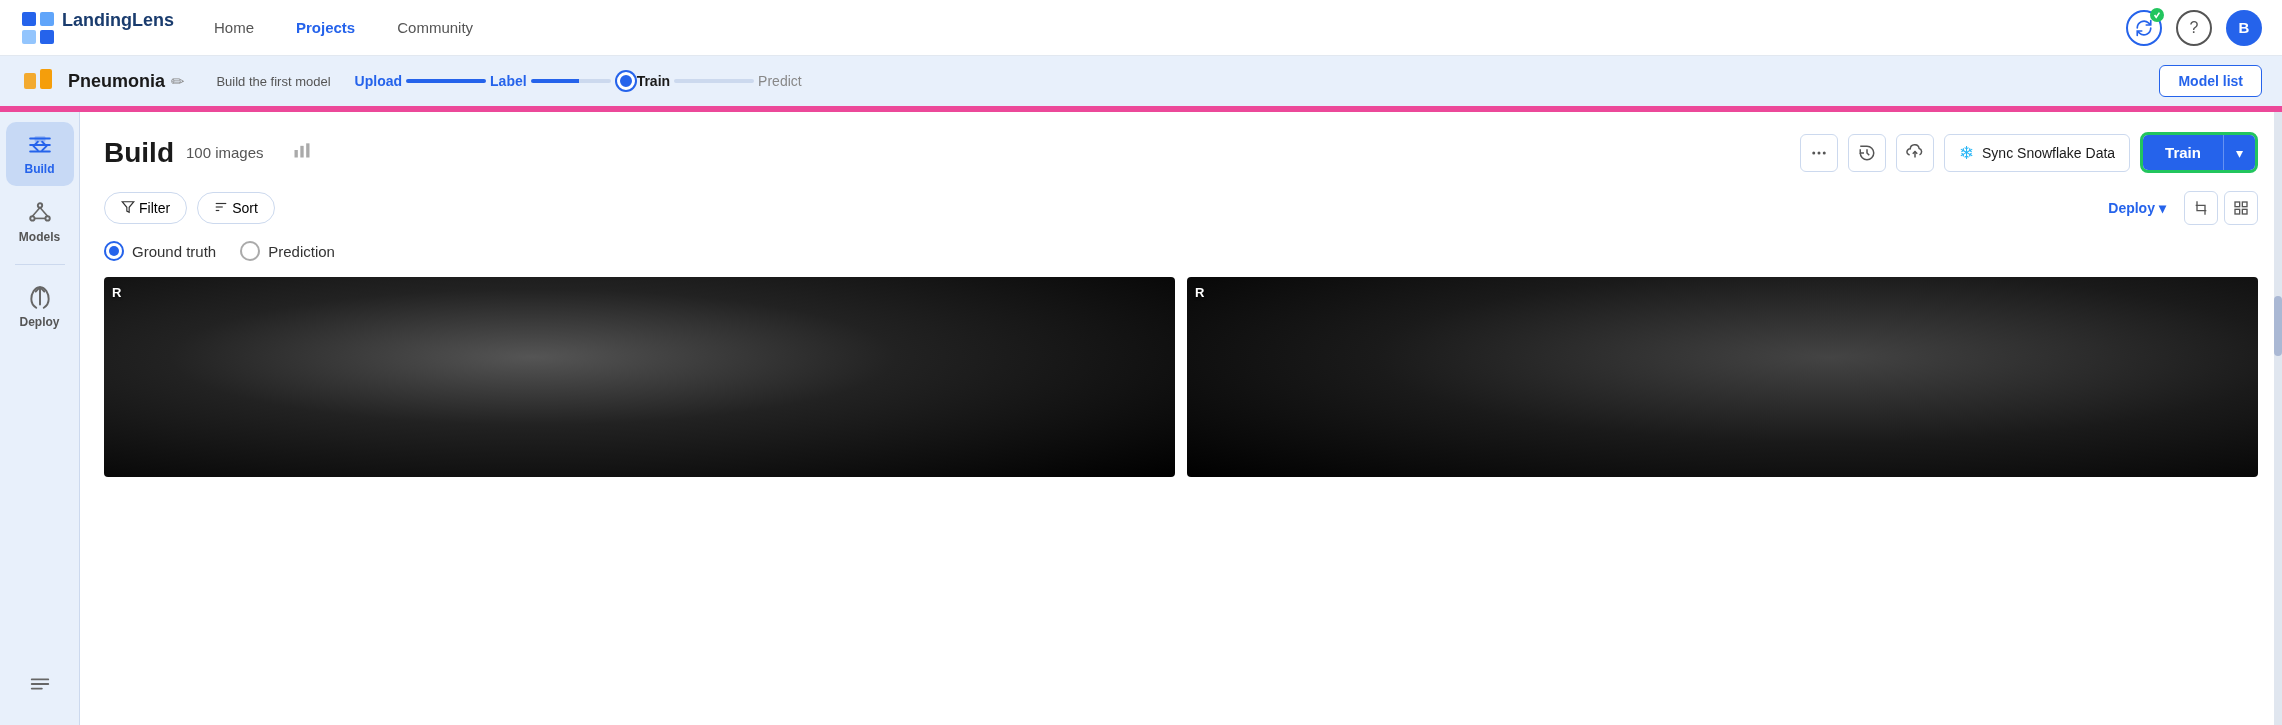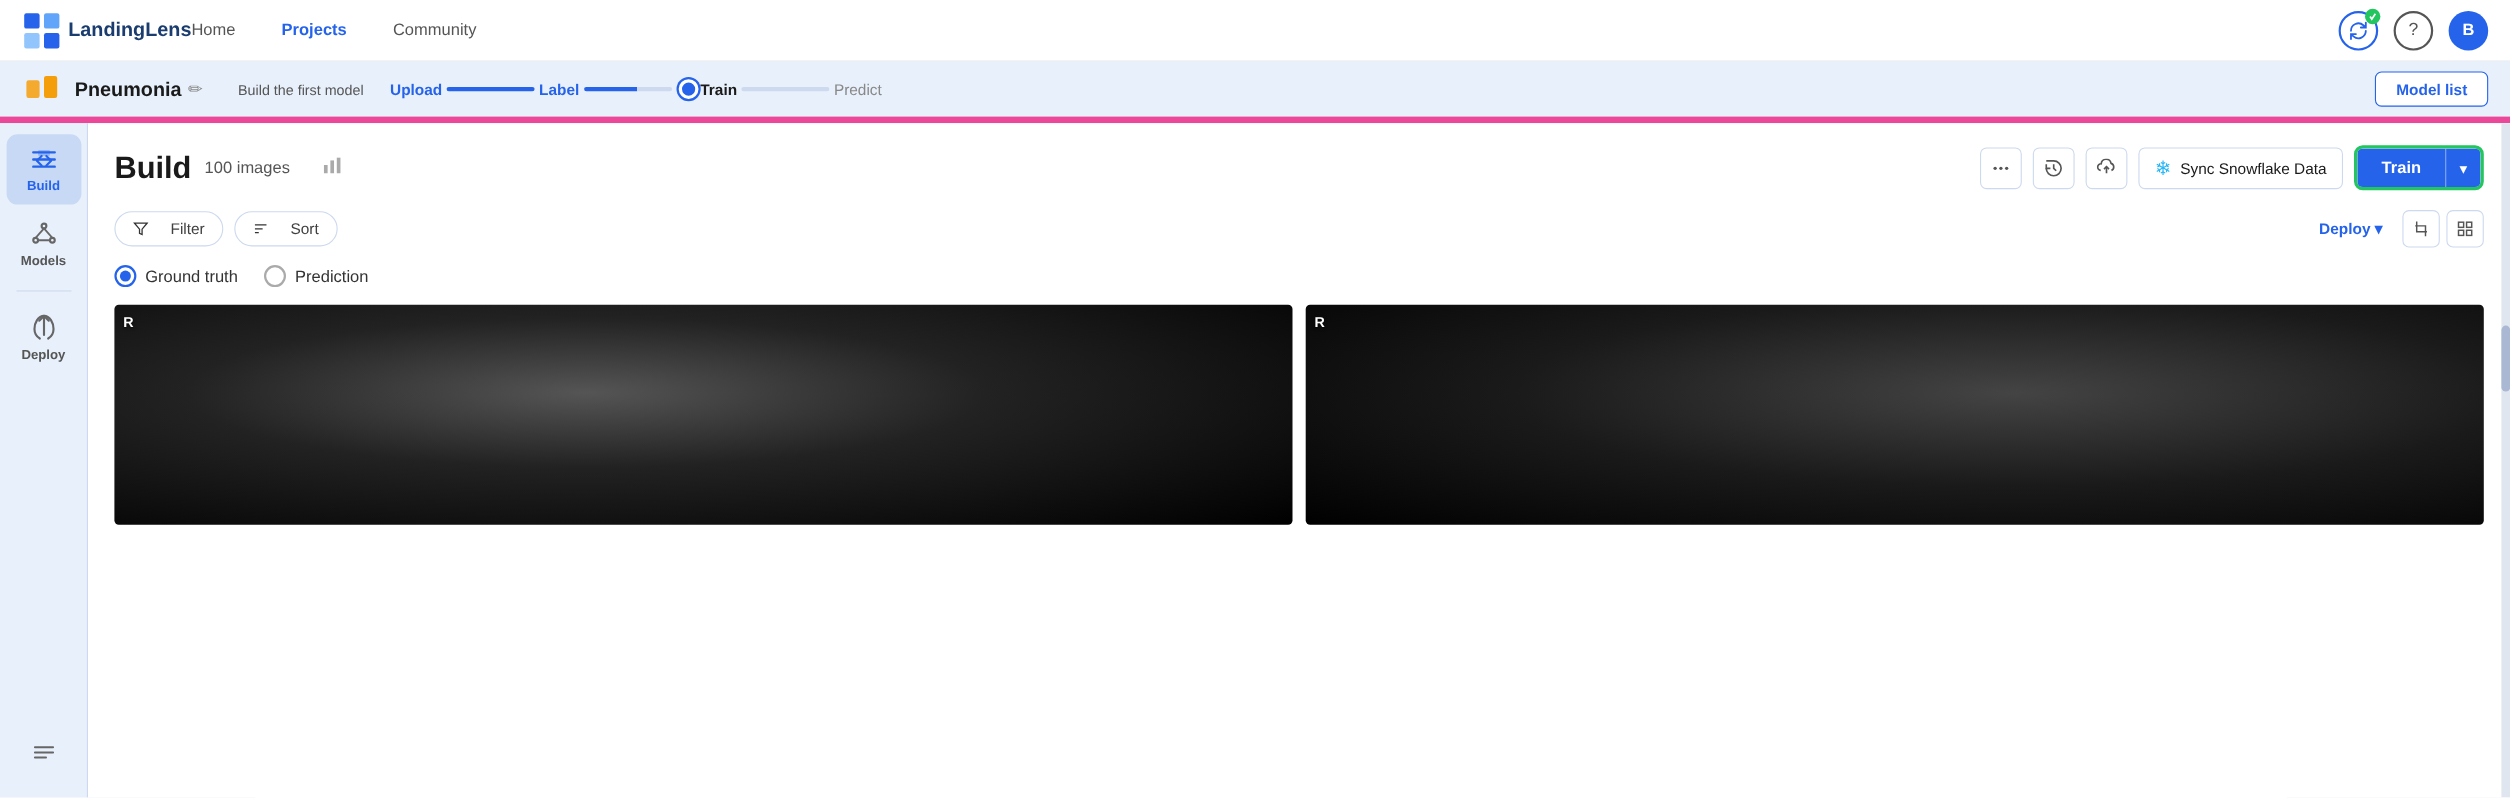--- a/index.html
+++ b/index.html
@@ -5,21 +5,21 @@
     * { box-sizing: border-box; margin: 0; padding: 0; }
     body { font-family: -apple-system, BlinkMacSystemFont, 'Segoe UI', sans-serif; background: #f0f4fa; }
 
     
     .navbar {
       display: flex; align-items: center;
       background: #fff; height: 56px; padding: 0 20px;
       border-bottom: 1px solid #e2e8f0;
       position: relative; z-index: 10;
     }
-    .logo { display: flex; align-items: center; gap: 6px; }
+    .logo { display: flex; gap: 6px; margin-right: 40px; }
     .logo-icon { width: 36px; height: 36px; }
     .logo-text { font-size: 18px; font-weight: 700; color: #1a3c6e; }
     .nav-links { display: flex; gap: 42px; align-items: center; }
     .nav-link { font-size: 15px; color: #555; cursor: pointer; text-decoration: none; }
     .nav-link.active { color: #2563eb; font-weight: 600; }
     .nav-right { margin-left: auto; display: flex; align-items: center; gap: 14px; }
     .sync-icon-btn { width: 36px; height: 36px; border-radius: 50%; border: 2px solid #2563eb; display: flex; align-items: center; justify-content: center; cursor: pointer; position: relative; }
     .sync-check { position: absolute; top: -4px; right: -4px; width: 14px; height: 14px; background: #22c55e; border-radius: 50%; display: flex; align-items: center; justify-content: center; }
     .help-icon { width: 36px; height: 36px; border-radius: 50%; border: 2px solid #555; display: flex; align-items: center; justify-content: center; font-size: 16px; cursor: pointer; color: #555; }
     .avatar { width: 36px; height: 36px; border-radius: 50%; background: #2563eb; display: flex; align-items: center; justify-content: center; color: #fff; font-weight: 700; font-size: 15px; cursor: pointer; }
@@ -114,24 +114,24 @@
       border: none; border-left: 1px solid rgba(255,255,255,0.3);
       padding: 9px 12px; cursor: pointer; font-size: 14px;
     }
 
     
     .filter-row {
       display: flex; align-items: center; gap: 10px;
       margin-bottom: 16px;
     }
     .filter-btn, .sort-btn {
-      display: flex; align-items: center; gap: 20px;
+      display: flex; align-items: flex-start; gap: 4px;
       border: 1.5px solid #ccd9ee; background: #fff;
       padding: 7px 16px; border-radius: 20px; cursor: pointer;
-      font-size: 14px; color: #404040; font-weight: 500;
+      font-size: 14px; color: #000000; font-weight: 500;
     }
     .select-btn {
       margin-left: auto; display: flex; align-items: center; gap: 4px;
       color: #2563eb; font-size: 14px; font-weight: 600; cursor: pointer; background: none; border: none;
     }
     .view-btns { display: flex; gap: 6px; margin-left: 8px; }
     .view-btn { width: 34px; height: 34px; border: 1.5px solid #ccd9ee; background: #fff; border-radius: 6px; display: flex; align-items: center; justify-content: center; cursor: pointer; font-size: 16px; color: #555; }
 
     
     .radio-row {

